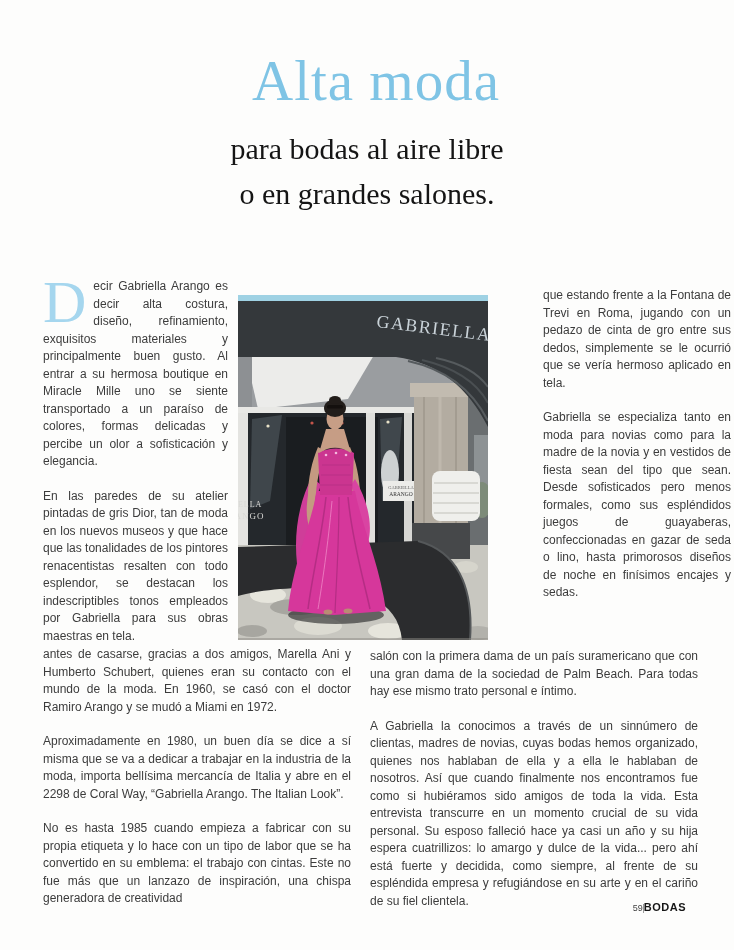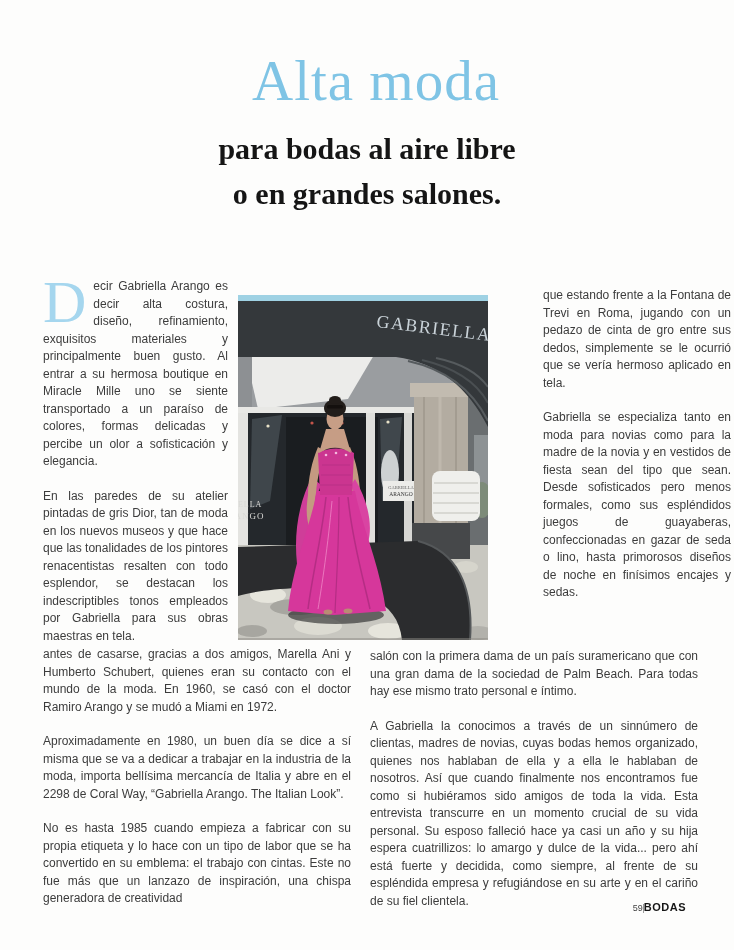--- a/index.html
+++ b/index.html
@@ -19,21 +19,21 @@
     font-weight:400;
     font-size:57px;
     letter-spacing:1px;
     color:#7fc4e5;
     padding-left:9px;
   }
   .subtitle{
     position:absolute;left:0;top:126px;width:734px;
     text-align:center;
     font-family:"Liberation Serif", serif;
-    font-weight:700;
+    font-weight:400;
     font-size:30px;
     line-height:45px;
     color:#151515;
   }
   
   .col{
     position:absolute;
     font-size:12px;
     line-height:17.5px;
     color:#3c3c3c;

